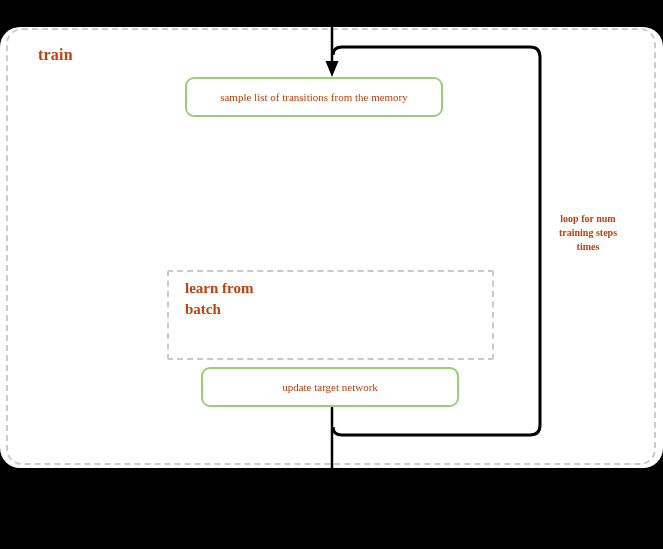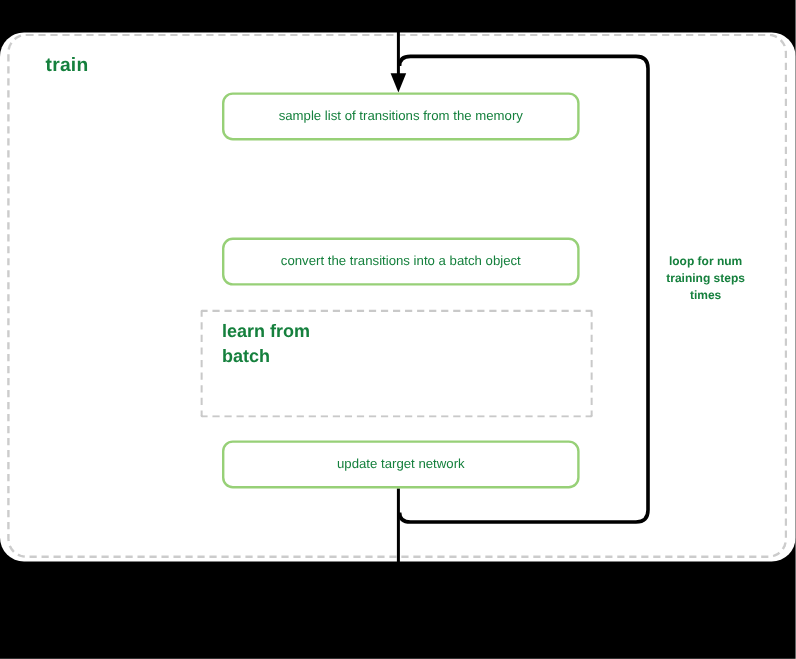--- a/index.html
+++ b/index.html
@@ -2,22 +2,22 @@
 <html><head>
 <meta charset="utf-8">
 <style>
   html, body { margin: 0; padding: 0; }
   .page {
     position: relative;
     width: 663px;
     height: 549px;
     background: #000000;
     overflow: hidden;
-    font-family: Liberation Sans, sans-serif;
-    color: #15803d;
+    font-family: Liberation Serif, serif;
+    color: #c2410c;
   }
   .white-band {
     position: absolute;
     left: 0; top: 27px;
     width: 663px; height: 441px;
     background: #ffffff;
     border-radius: 20px;
   }
   .train-container {
     position: absolute;
@@ -36,38 +36,38 @@
     letter-spacing: 0.2px;
   }
   .connectors {
     position: absolute;
     left: 0; top: 0;
     width: 663px; height: 549px;
   }
   .step-box {
     position: absolute;
     left: 185px;
-    width: 298px; height: 40px;
+    width: 258px; height: 40px;
     box-sizing: border-box;
     background: #ffffff;
     border: 2.5px solid #97d077;
     border-radius: 9px;
     display: flex;
     align-items: center;
     justify-content: center;
     font-size: 11px;
     text-align: center;
   }
   .step-1 { top: 77px; }
   .step-2 { top: 137px; }
   .step-3 { top: 198px; }
-  .step-update { top: 367px; }
+  .step-update { top: 367px; margin-left: 16px; }
   .subprocess-box {
     position: absolute;
-    left: 167px; top: 258px;
+    left: 167px; top: 270px;
     width: 327px; height: 90px;
     box-sizing: border-box;
     background: #ffffff;
     border: 2px dashed #c9c9c9;
     border-radius: 2px;
   }
   .subprocess-label {
     display: block;
     padding: 6px 0 0 16px;
     font-size: 15px;
@@ -102,23 +102,20 @@
     <path d="M 332 0 L 332 64" fill="none" stroke="#000000" stroke-width="2.5"></path>
     <polygon points="325.5,61 338.5,61 332,77" fill="#000000"></polygon>
     <path d="M 332 407 L 332 469" fill="none" stroke="#000000" stroke-width="2.5"></path>
   </svg>
 
   <div class="step-box step-1">
     <span>sample list of transitions from the memory</span>
   </div>
 
 
-  <div class="step-box step-3">
-    <span>convert the transitions into a batch object</span>
-  </div>
 
   <div class="subprocess-box">
     <span class="subprocess-label">learn from
 batch</span>
   </div>
 
   <div class="step-box step-update">
     <span>update target network</span>
   </div>
 

